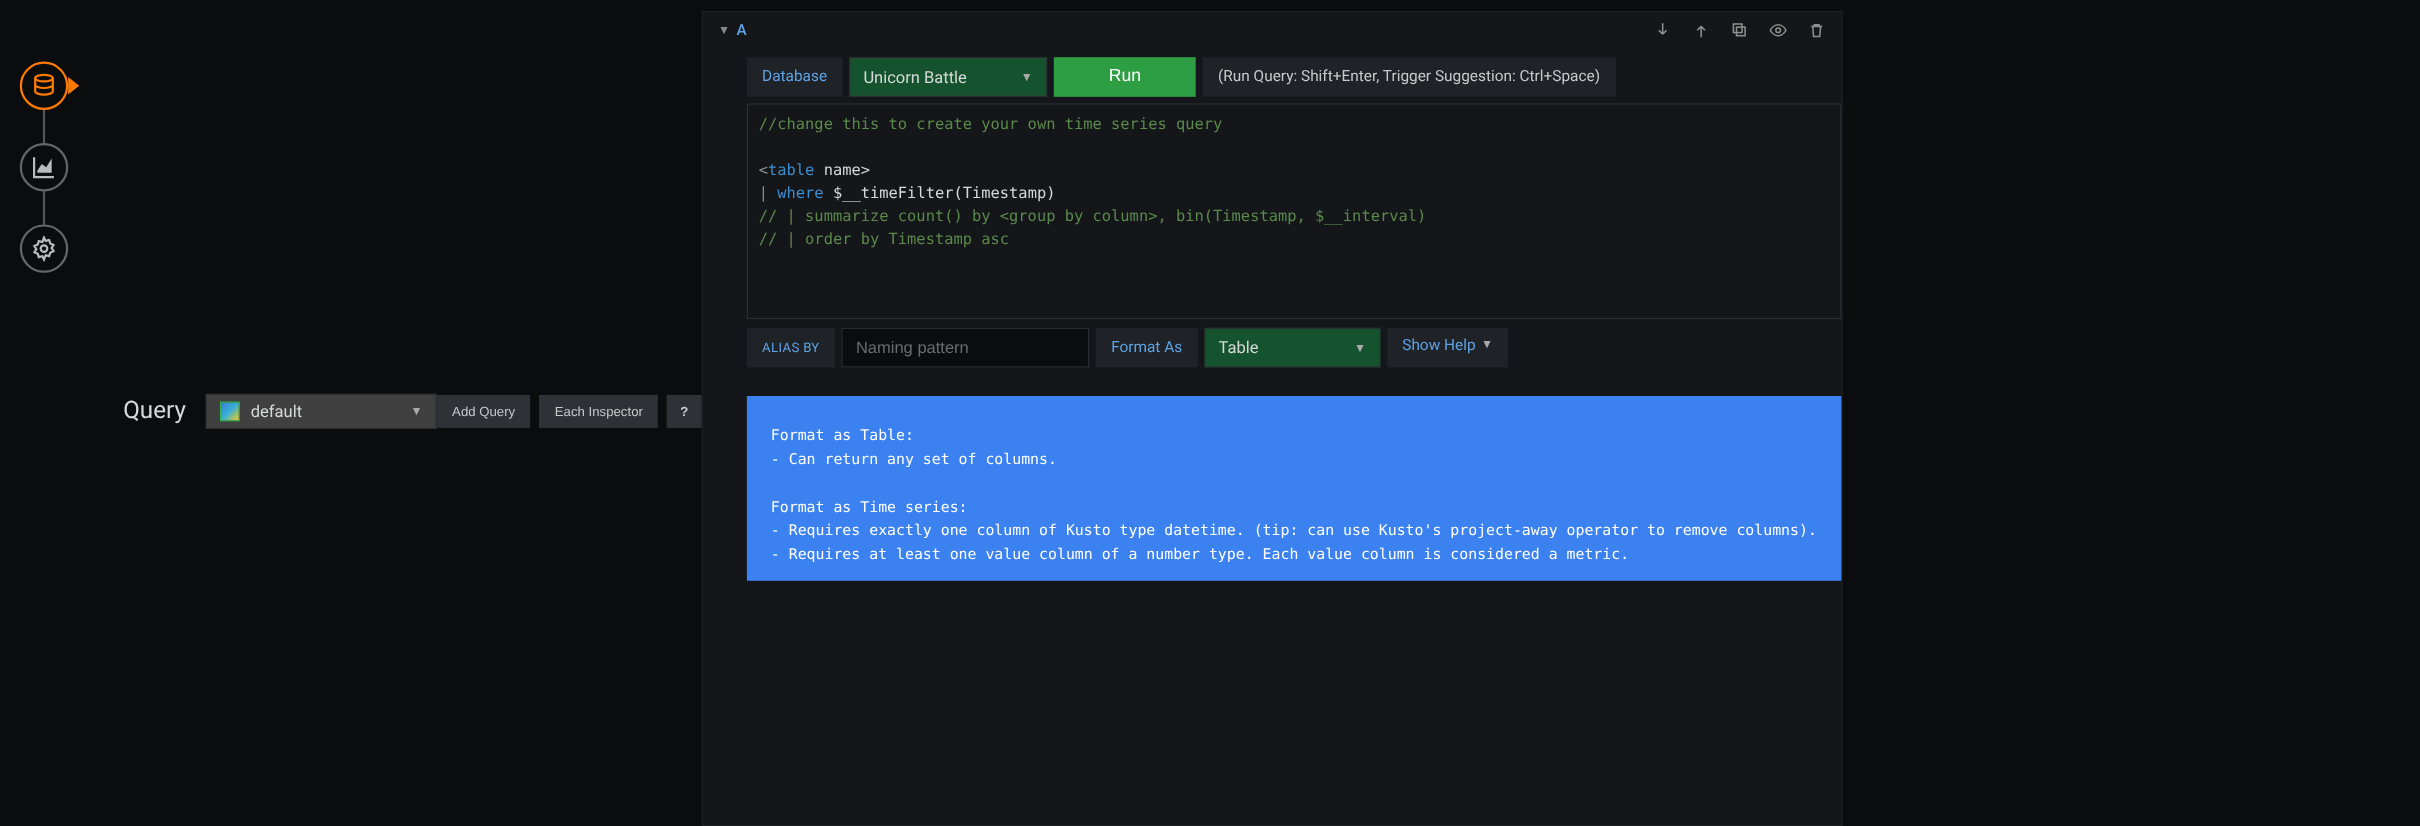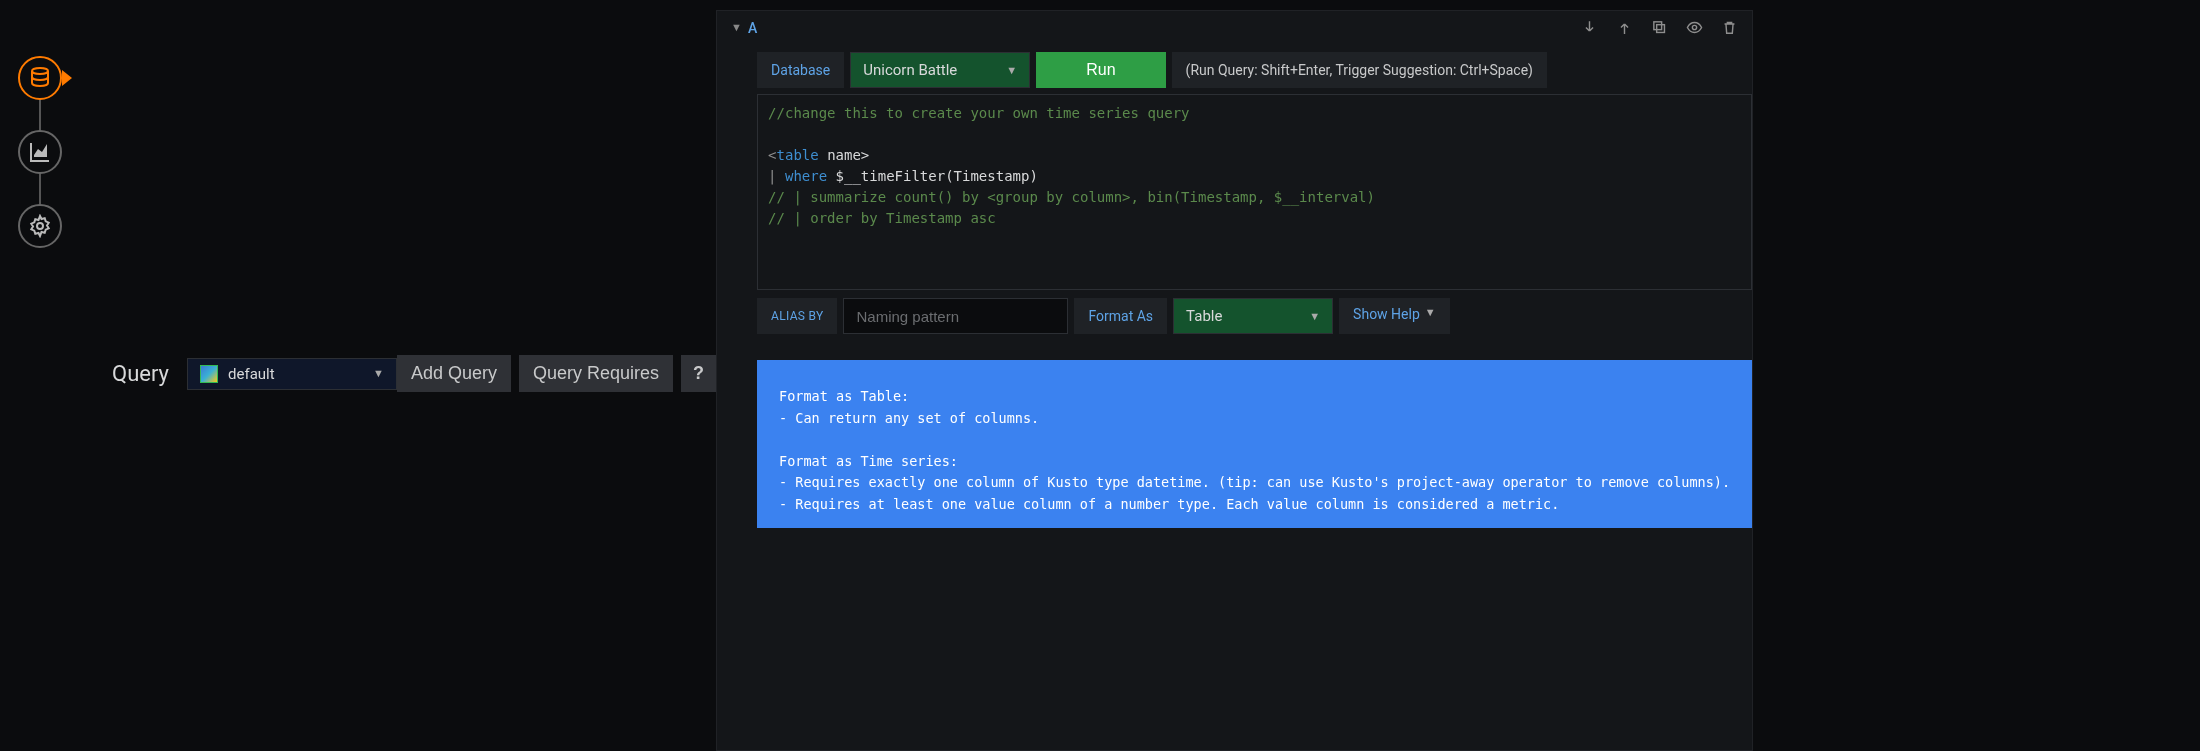--- a/index.html
+++ b/index.html
@@ -87,41 +87,41 @@
   }
   .page-title {
     font-size: 22px;
     font-weight: 400;
     color: #d8d9da;
   }
   .ds-select {
     display: flex;
     align-items: center;
     gap: 10px;
-    background: #0f172a;
+    background: #404040;
     border: 1px solid #2c2f34;
     padding: 6px 12px;
     min-width: 210px;
     justify-content: space-between;
     font-size: 15px;
   }
   .ds-select .ds-left { display:flex; align-items:center; gap:10px; }
   .ds-icon {
     width: 18px; height: 18px;
     background: linear-gradient(135deg,#3a7bd5 0%, #3ab0d5 50%, #f7ca18 100%);
     border: 1px solid #3b5;
   }
   .caret { font-size: 11px; color: #aaa; }
   .top-right { display:flex; gap:8px; }
   .btn-dark {
     background: #2f3136;
     color: #c8c9ca;
     border: none;
     padding: 8px 14px;
-    font-size: 18px;
+    font-size: 12px;
     cursor: pointer;
   }
   .btn-dark.icon-only { padding: 8px 12px; font-weight:bold; }
 
   
   .query-card {
     background: #141619;
     border: 1px solid #202226;
   }
   .card-header {
@@ -269,21 +269,21 @@
         <div class="ds-select">
           <span class="ds-left">
             <span class="ds-icon"></span>
             <span>default</span>
           </span>
           <span class="caret">▼</span>
         </div>
       </div>
       <div class="top-right">
         <button class="btn-dark">Add Query</button>
-        <button class="btn-dark">Query Requires</button>
+        <button class="btn-dark">Each Inspector</button>
         <button class="btn-dark icon-only">?</button>
       </div>
     </div>
 
     <div class="query-card">
       <div class="card-header">
         <div class="card-header-left">
           <span class="toggle">▼</span>
           <span>A</span>
         </div>

